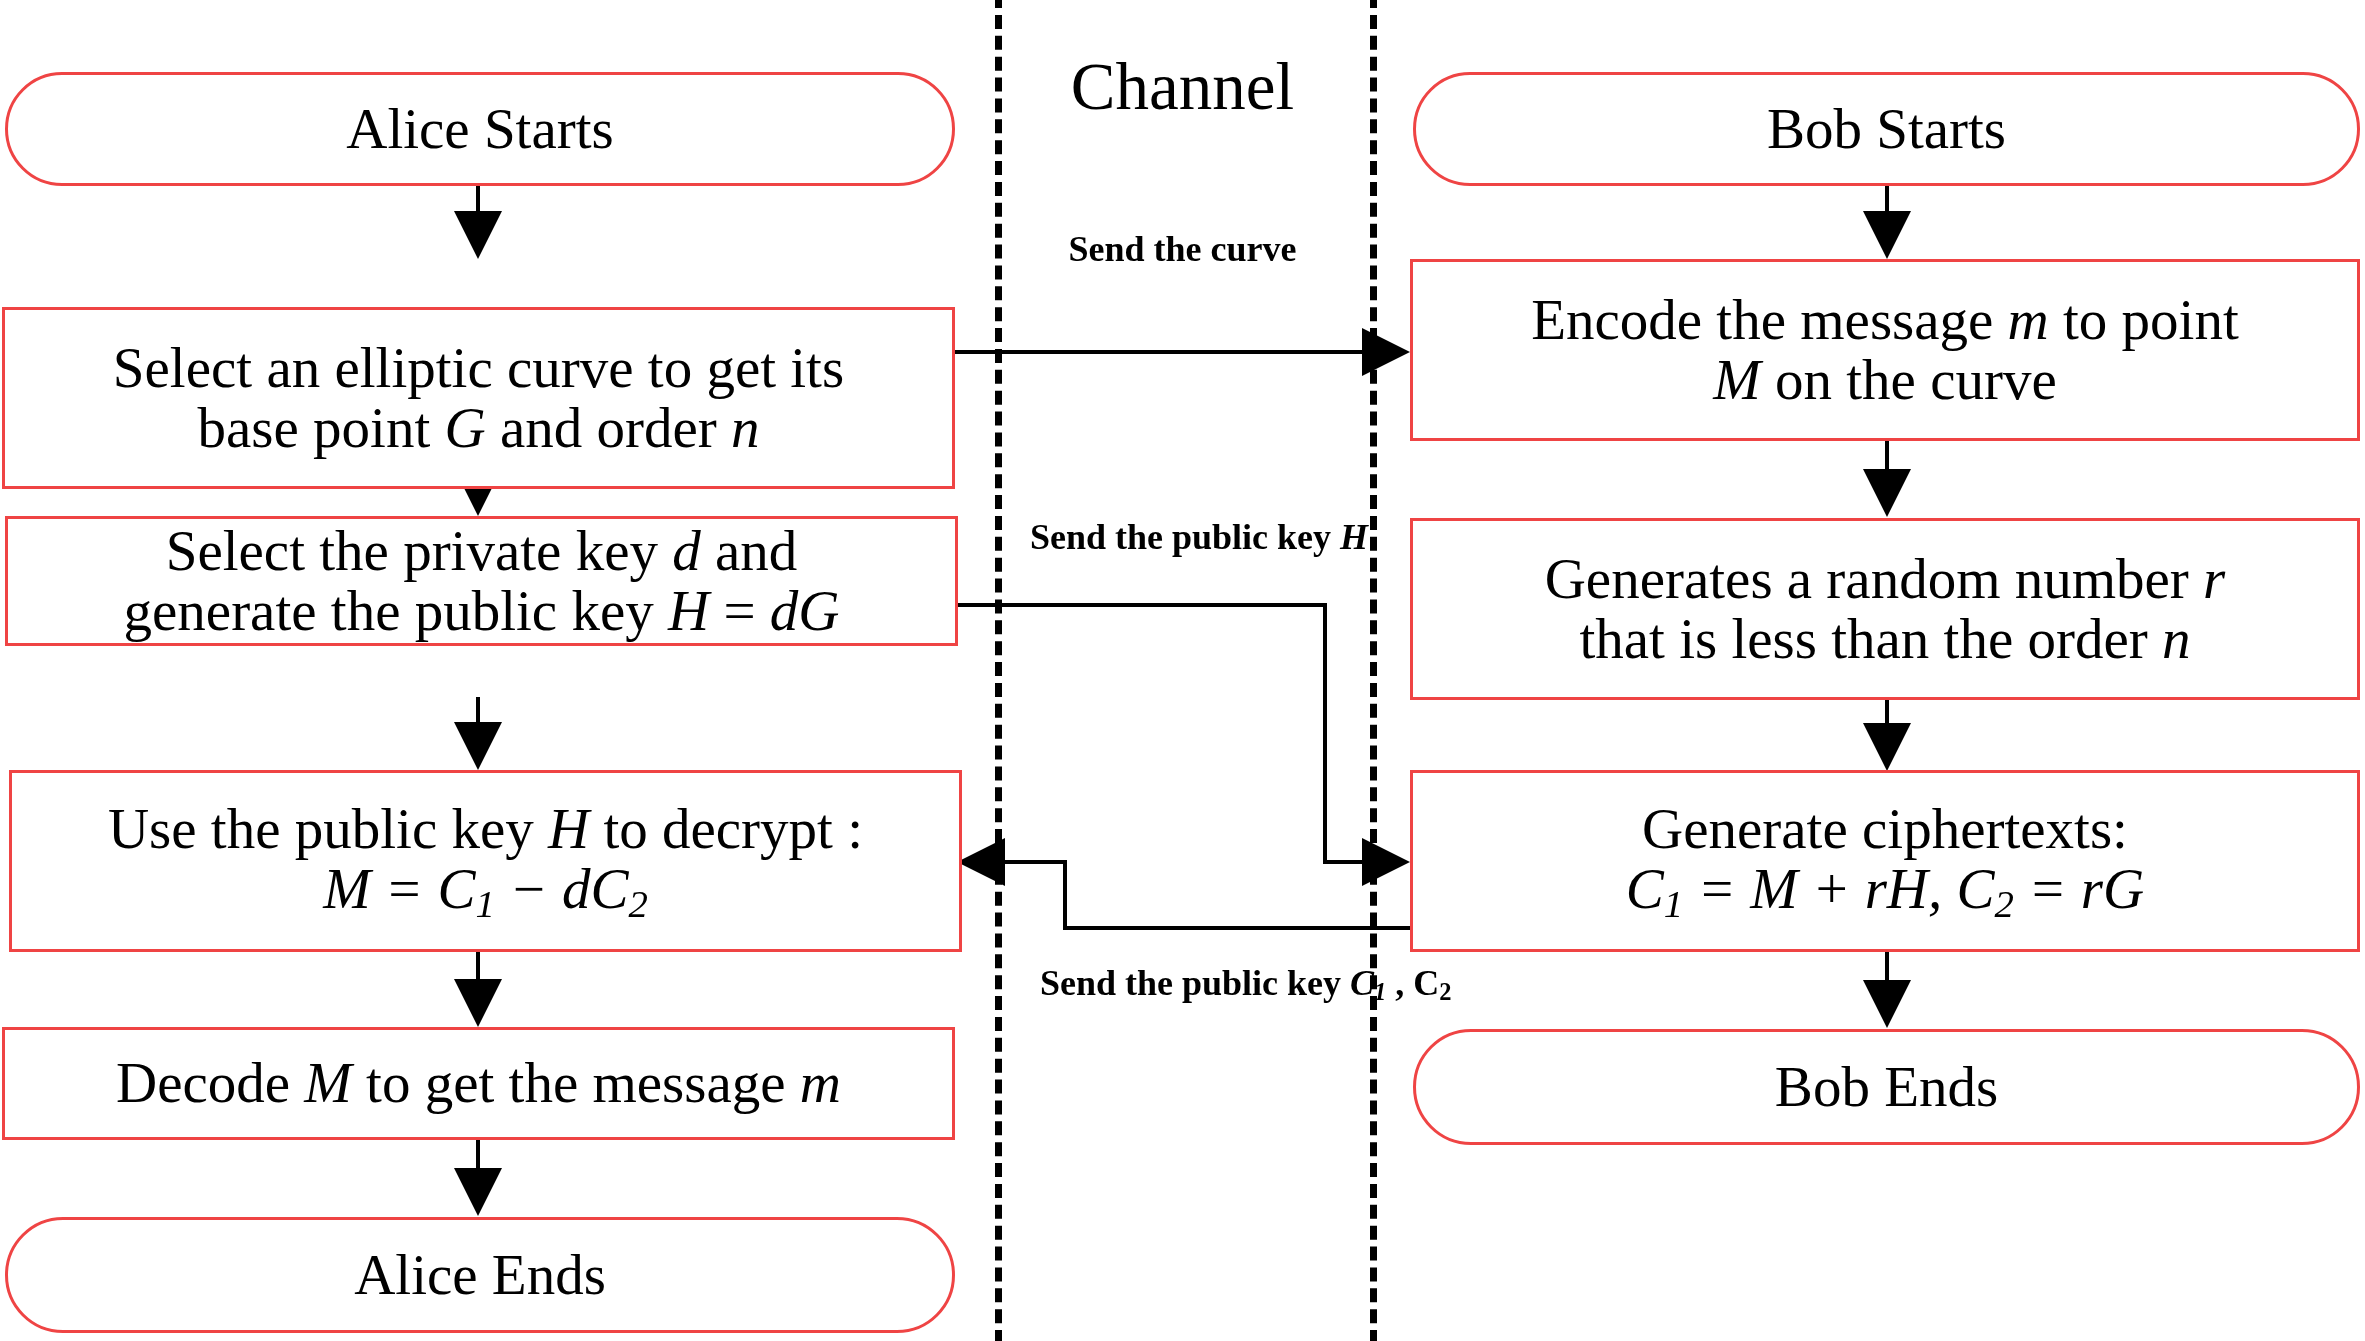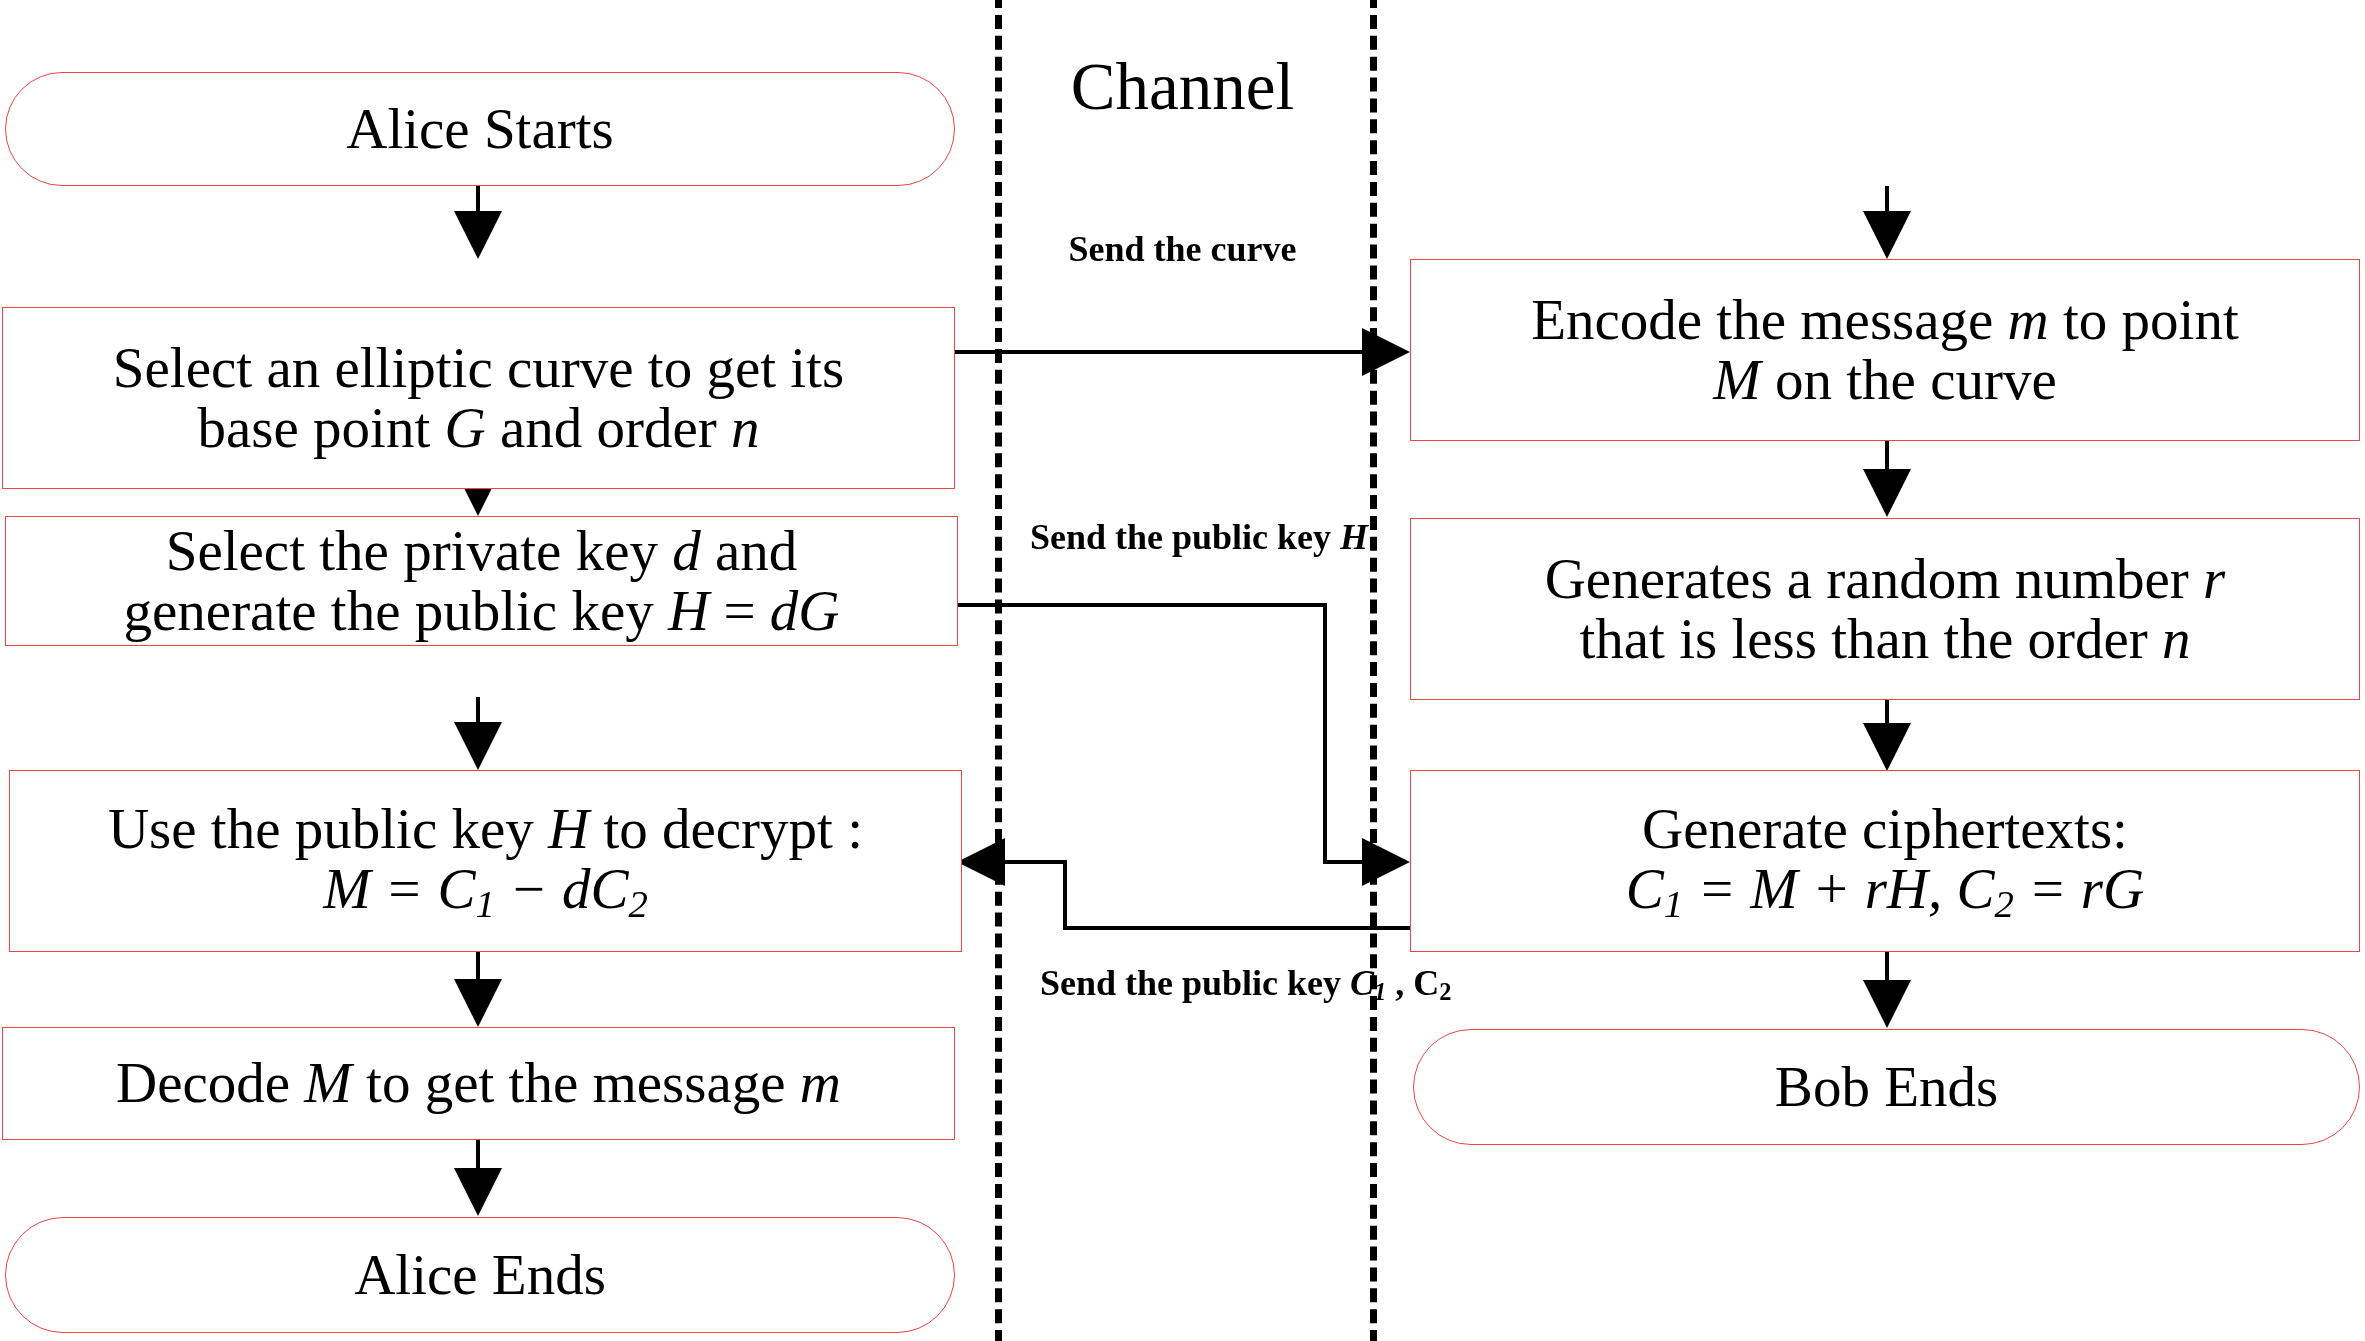--- a/index.html
+++ b/index.html
@@ -12,21 +12,21 @@
     width: 2365px;
     height: 1341px;
     background: #ffffff;
     font-family: "Liberation Serif", "DejaVu Serif", serif;
     color: #000000;
     overflow: hidden;
   }
   .node {
     position: absolute;
     box-sizing: border-box;
-    border: 1px solid #ef4444;
+    border: 3px solid #ef4444;
     background: #ffffff;
     display: flex;
     flex-direction: column;
     align-items: center;
     justify-content: center;
     text-align: center;
     line-height: 1.06;
     white-space: nowrap;
   }
   .terminal {
@@ -141,20 +141,23 @@
     <span class="line">Send the</span>
     <span class="line">public key <i class="it">H</i></span>
   </div>
 
   <div class="edge-label" style="left:1040px; top:962px; width:285px;">
     <span class="line">Send the</span>
     <span class="line">public key</span>
     <span class="line"><i class="it">C<sub>1</sub></i> , C<sub>2</sub></span>
   </div>
 
+  <div class="node terminal fs-big" style="left:1413px; top:72px; width:947px; height:114px;">
+    <span class="line">Bob Starts</span>
+  </div>
 
   <div class="node fs-proc" style="left:1410px; top:518px; width:950px; height:182px;">
     <span class="line">Generates a random number <i class="it">r</i></span>
     <span class="line">that is less than the order <i class="it">n</i></span>
   </div>
 
   <div class="node fs-proc" style="left:1410px; top:259px; width:950px; height:182px;">
     <span class="line">Encode the message <i class="it">m</i> to point</span>
     <span class="line"><i class="it">M</i> on the curve</span>
   </div>

